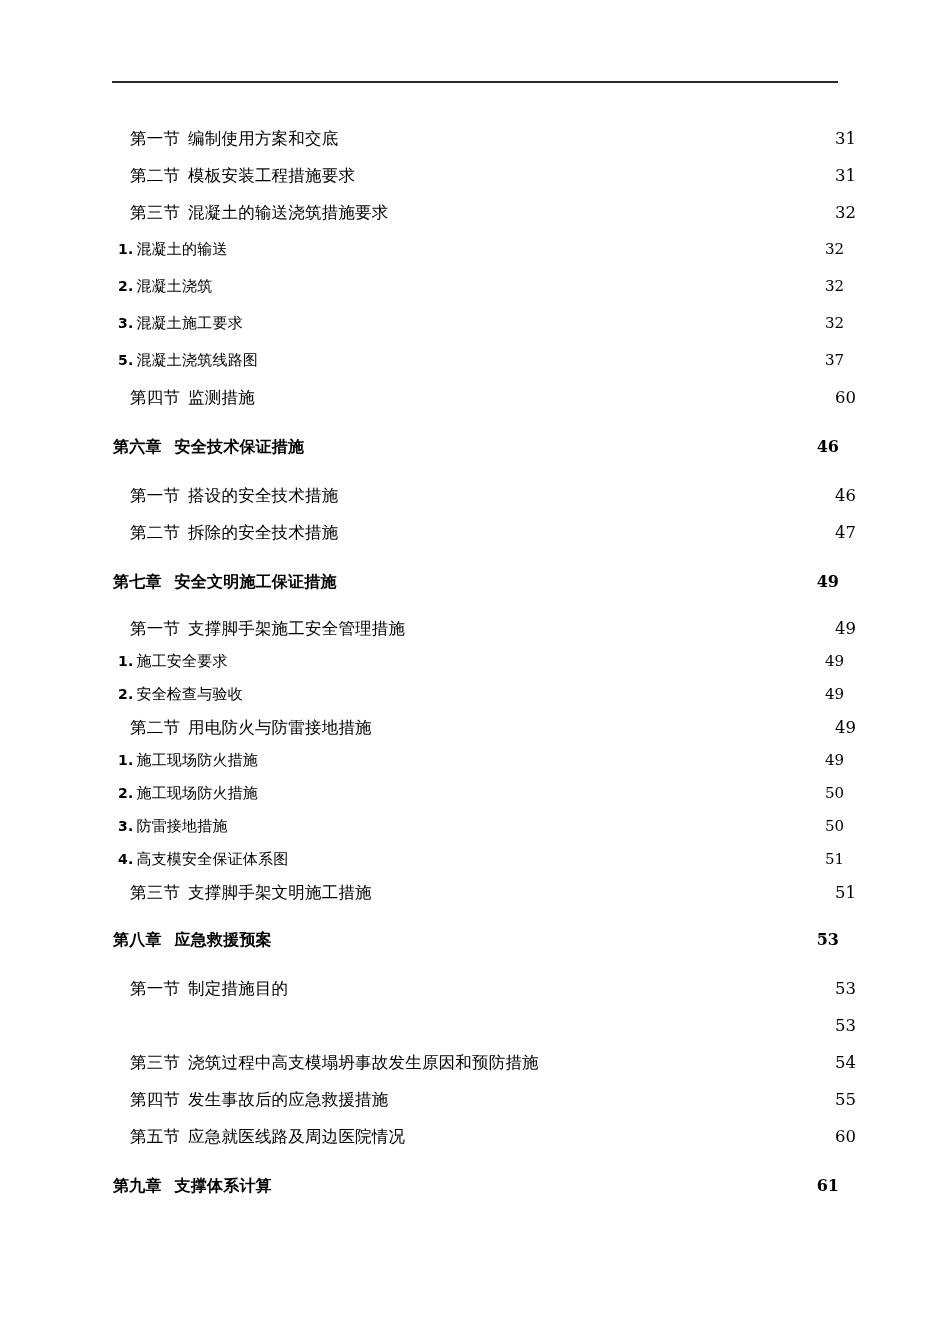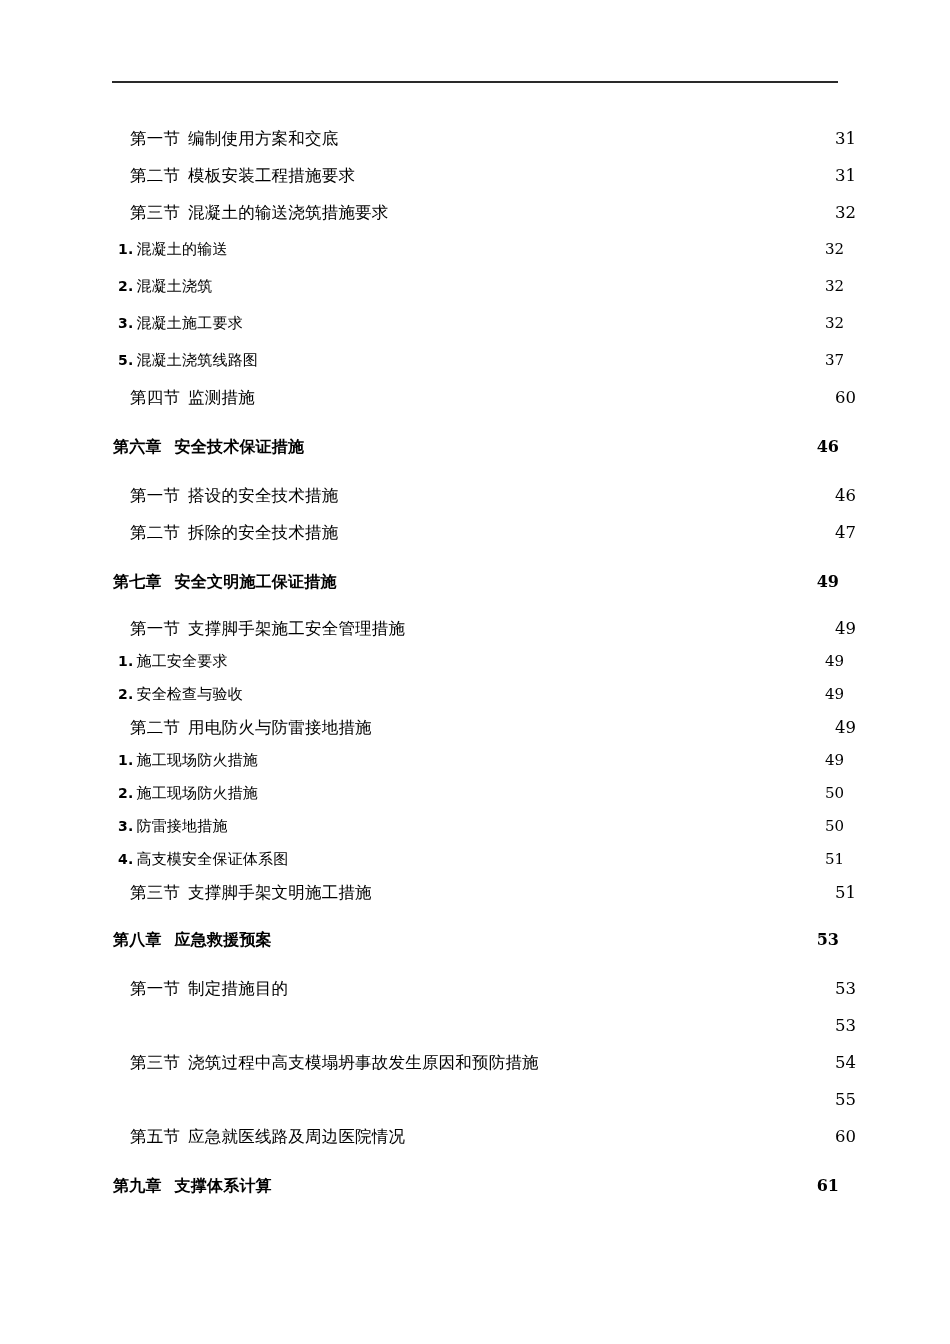--- a/index.html
+++ b/index.html
@@ -253,20 +253,21 @@
       <div class="toc-entry level-section">
         <span class="toc-leader"></span>
         <span class="toc-page">53</span>
       </div>
       <div class="toc-entry level-section">
         <span class="toc-title"><span>第三节</span><span class="sec-gap"></span><span>浇筑过程中高支模塌坍事故发生原因和预防措施</span></span>
         <span class="toc-leader"></span>
         <span class="toc-page">54</span>
       </div>
       <div class="toc-entry level-section">
+        <span class="toc-title"><span>第四节</span><span class="sec-gap"></span><span>发生事故后的应急救援措施</span></span>
         <span class="toc-leader"></span>
         <span class="toc-page">55</span>
       </div>
       <div class="toc-entry level-section">
         <span class="toc-title"><span>第五节</span><span class="sec-gap"></span><span>应急就医线路及周边医院情况</span></span>
         <span class="toc-leader"></span>
         <span class="toc-page">60</span>
       </div>
       <div class="toc-entry level-chapter">
         <span class="toc-title"><span>第九章</span><span class="chap-gap"></span><span>支撑体系计算</span></span>

